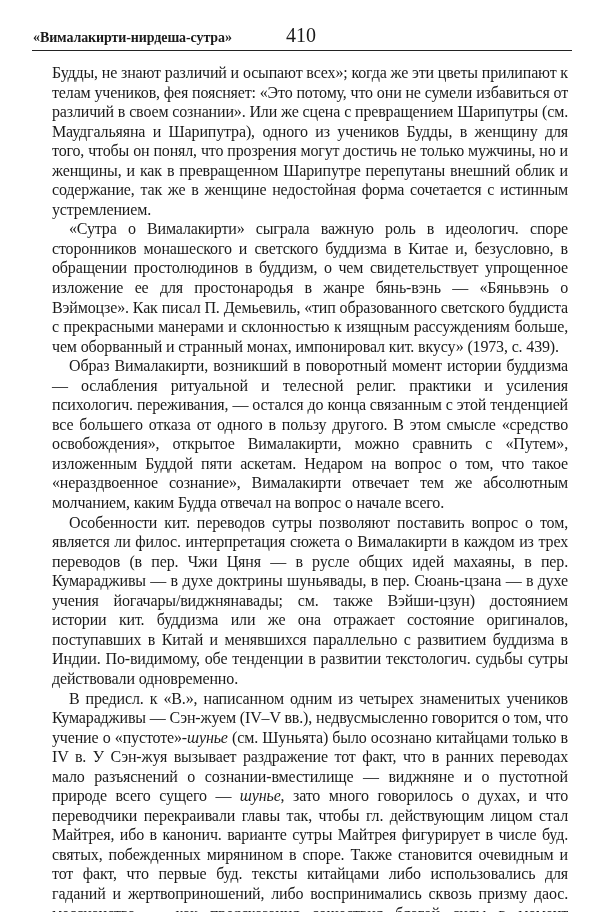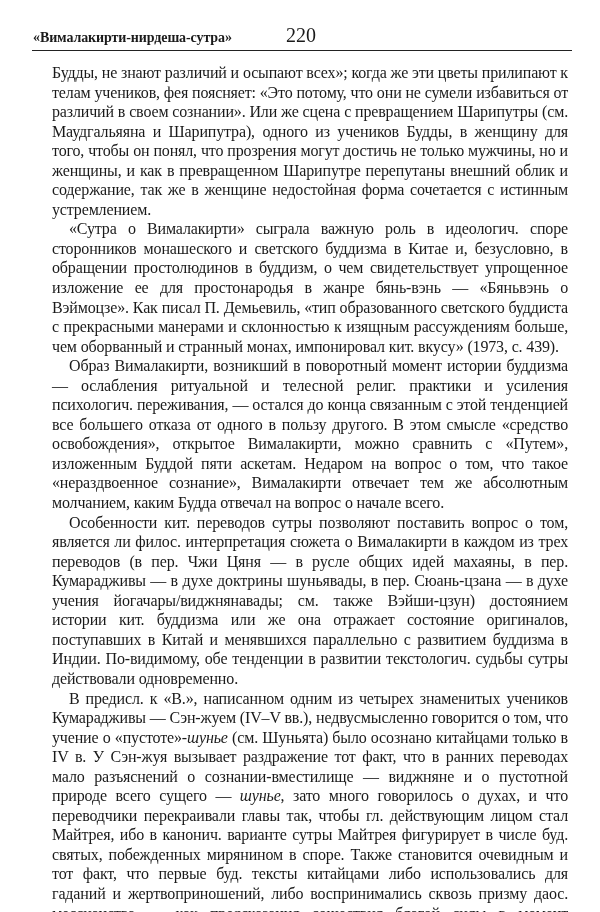--- a/index.html
+++ b/index.html
@@ -14,21 +14,21 @@
   .para { margin: 0; text-indent: 17px; hyphens: manual; }
   .para.first { text-indent: 0; }
   b { font-weight: normal; }
   i { }
 </style>
 </head>
 <body>
 
 <div class="header">
   <span class="running-title">«Вималакирти-нирдеша-сутра»</span>
-  <span class="page-number">220</span>
+  <span class="page-number">410</span>
 </div>
 
 <div class="body">
   <p class="para first"><span>Будды, не знают различий и осыпают всех»; когда же эти цветы прилипают к телам учеников, фея поясняет: «Это потому, что они не сумели избавиться от различий в своем сознании». Или же сцена с превращением Шарипутры (см. </span><b>Маудгальяяна и Шарипутра</b><span>), одного из учеников Будды, в женщину для того, чтобы он понял, что прозрения могут достичь не только мужчины, но и женщины, и как в превращенном Шарипутре перепутаны внешний облик и содержание, так же в женщине недостойная форма сочетается с истинным устремлением.</span></p>
   <p class="para"><span>«Сутра о Вималакирти» сыграла важную роль в идеологич. споре сторонников монашеского и светского буддизма в Китае и, безусловно, в обращении простолюдинов в буддизм, о чем свидетельствует упрощенное изложение ее для простонародья в жанре </span><b>бянь-вэнь</b><span> — «Бяньвэнь о Вэймоцзе». Как писал П. Демьевиль, «тип образованного светского буддиста с прекрасными манерами и склонностью к изящным рассуждениям больше, чем оборванный и странный монах, импонировал кит. вкусу» (1973, с. 439).</span></p>
   <p class="para"><span>Образ Вималакирти, возникший в поворотный момент истории буддизма — ослабления ритуальной и телесной религ. практики и усиления психологич. переживания, — остался до конца связанным с этой тенденцией все большего отказа от одного в пользу другого. В этом смысле «средство освобождения», открытое Вималакирти, можно сравнить с «Путем», изложенным Буддой пяти аскетам. Недаром на вопрос о том, что такое «нераздвоенное сознание», Вималакирти отвечает тем же абсолютным молчанием, каким Будда отвечал на вопрос о начале всего.</span></p>
   <p class="para"><span>Особенности кит. переводов сутры позволяют поставить вопрос о том, является ли филос. интерпретация сюжета о Вималакирти в каждом из трех переводов (в пер. Чжи Цяня — в русле общих идей махаяны, в пер. Кумарадживы — в духе доктрины </span><b>шуньявады</b><span>, в пер. Сюань-цзана — в духе учения </span><b>йогачары/виджнянавады</b><span>; см. также </span><b>Вэйши-цзун</b><span>) достоянием истории кит. буддизма или же она отражает состояние оригиналов, поступавших в Китай и менявшихся параллельно с развитием буддизма в Индии. По-видимому, обе тенденции в развитии текстологич. судьбы сутры действовали одновременно.</span></p>
   <p class="para"><span>В предисл. к «В.», написанном одним из четырех знаменитых учеников Кумарадживы — Сэн-жуем (IV–V вв.), недвусмысленно говорится о том, что учение о «пустоте»-</span><i>шунье</i><span> (см. </span><b>Шуньята</b><span>) было осознано китайцами только в IV в. У Сэн-жуя вызывает раздражение тот факт, что в ранних переводах мало разъяснений о сознании-вместилище — </span><b>виджняне</b><span> и о пустотной природе всего сущего — </span><i>шунье</i><span>, зато много говорилось о духах, и что переводчики перекраивали главы так, чтобы гл. действующим лицом стал Майтрея, ибо в канонич. варианте сутры Майтрея фигурирует в числе буд. святых, побежденных мирянином в споре. Также становится очевидным и тот факт, что первые буд. тексты китайцами либо использовались для гаданий и жертвоприношений, либо воспринимались сквозь призму даос. мессианства — как предсказания сошествия благой силы в момент окончания очередного цикла.</span></p>
 
 </div>

